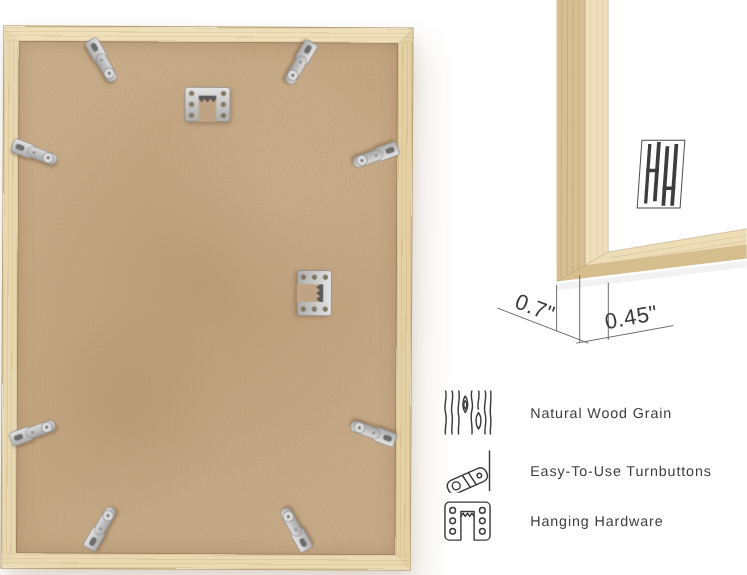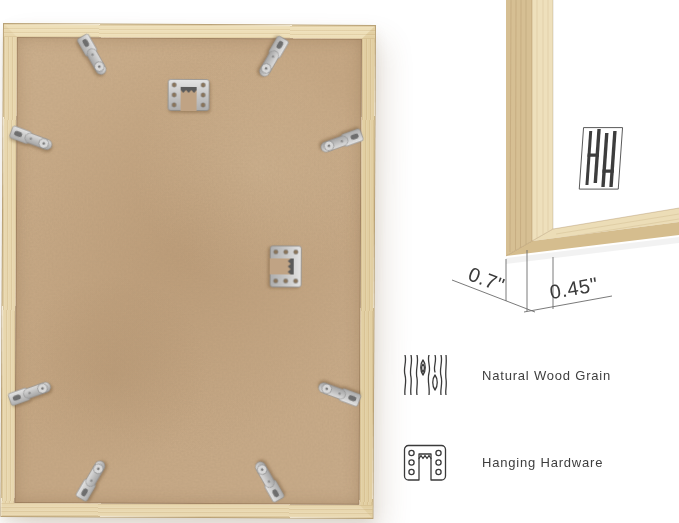--- a/index.html
+++ b/index.html
@@ -39,21 +39,21 @@
   .hanger{position:absolute; filter:drop-shadow(1.2px 2px 1.8px rgba(92,62,32,.35)); overflow:visible;}
   
   .corner-svg{position:absolute; left:440px; top:0;}
   .dim-text{fill:#3a3a3a; font-size:20px; letter-spacing:.5px; font-family:"Liberation Sans",sans-serif;}
   .dim-line{stroke:#6b6b6b; stroke-width:.9; fill:none;}
   
   .features{position:absolute; left:398px; top:350px; width:281px; height:160px;}
   .feature-row{position:absolute; left:0; display:flex; align-items:center; height:44px;}
   .feature-icon{width:54px; display:flex; justify-content:center; align-items:center; flex:0 0 54px;}
   .feature-label{margin-left:30px; font-size:13px; letter-spacing:.8px; color:#3e3e3e; white-space:nowrap;}
-  .fr1{top:3px;} .fr2{top:56px;} .fr3{top:90px;text-align:right;}
+  .fr1{top:3px;} .fr2{top:56px;} .fr3{top:101px;text-align:right;}
   .oicon{stroke:#3a3a3a; stroke-width:1.3; fill:none; stroke-linecap:round; stroke-linejoin:round;}
 </style>
 </head>
 <body>
 
 <svg width="0" height="0" style="position:absolute" aria-hidden="true">
   <defs>
     <linearGradient id="metalGrad" x1="0" y1="0" x2="0" y2="1">
       <stop offset="0" stop-color="#e4e4e4"></stop>
         <stop offset=".5" stop-color="#c7c7c7"></stop>
@@ -204,20 +204,35 @@
           <path d="M27,0 C25,6 29,12 27,18 C25,25 28,32 27,40"></path>
           <path d="M33,20 C36,24 36,31 33,35 C30,31 30,24 33,20 Z"></path>
           <path d="M33,0 C35,6 31,12 33,17"></path>
           <path d="M39,0 C41,7 37,14 39,21 C41,28 38,34 39,40"></path>
           <path d="M44,0 C45,8 43,16 44,24 C45,31 43,36 44,40"></path>
         </svg>
       </div>
       <div class="feature-label">Natural Wood Grain</div>
     </div>
 
+    <div class="feature-row fr2">
+      <div class="feature-icon">
+        <svg width="50" height="40" viewBox="0 0 50 40" class="oicon">
+          <line x1="45" y1="2" x2="45" y2="38"></line>
+          <g transform="rotate(-24 42 21)">
+            <rect x="4" y="15" width="38" height="13" rx="5.5"></rect>
+            <circle cx="12" cy="21.5" r="3.6"></circle>
+            <line x1="21" y1="15.5" x2="23" y2="27.5"></line>
+            <line x1="27" y1="15.5" x2="29" y2="27.5"></line>
+            <circle cx="35" cy="21.5" r="2"></circle>
+          </g>
+        </svg>
+      </div>
+      <div class="feature-label">Easy-To-Use Turnbuttons</div>
+    </div>
 
     <div class="feature-row fr3">
       <div class="feature-icon">
         <svg width="46" height="40" viewBox="0 0 46 40" class="oicon">
           <path d="M17,38 H6.5 A4,4 0 0 1 2.5,34 V7.5 A4,4 0 0 1 6.5,3.5 H39.5 A4,4 0 0 1 43.5,7.5 V34 A4,4 0 0 1 39.5,38 H29 V12 H17 Z"></path>
           <path d="M17,16.5 l2,-3 2,3 2,-3 2,3 2,-3 2,3"></path>
           <circle cx="9.5" cy="11" r="2.6"></circle>
             <circle cx="9.5" cy="20.5" r="2.6"></circle>
             <circle cx="9.5" cy="30" r="2.6"></circle>
           <circle cx="36.5" cy="11" r="2.6"></circle>

